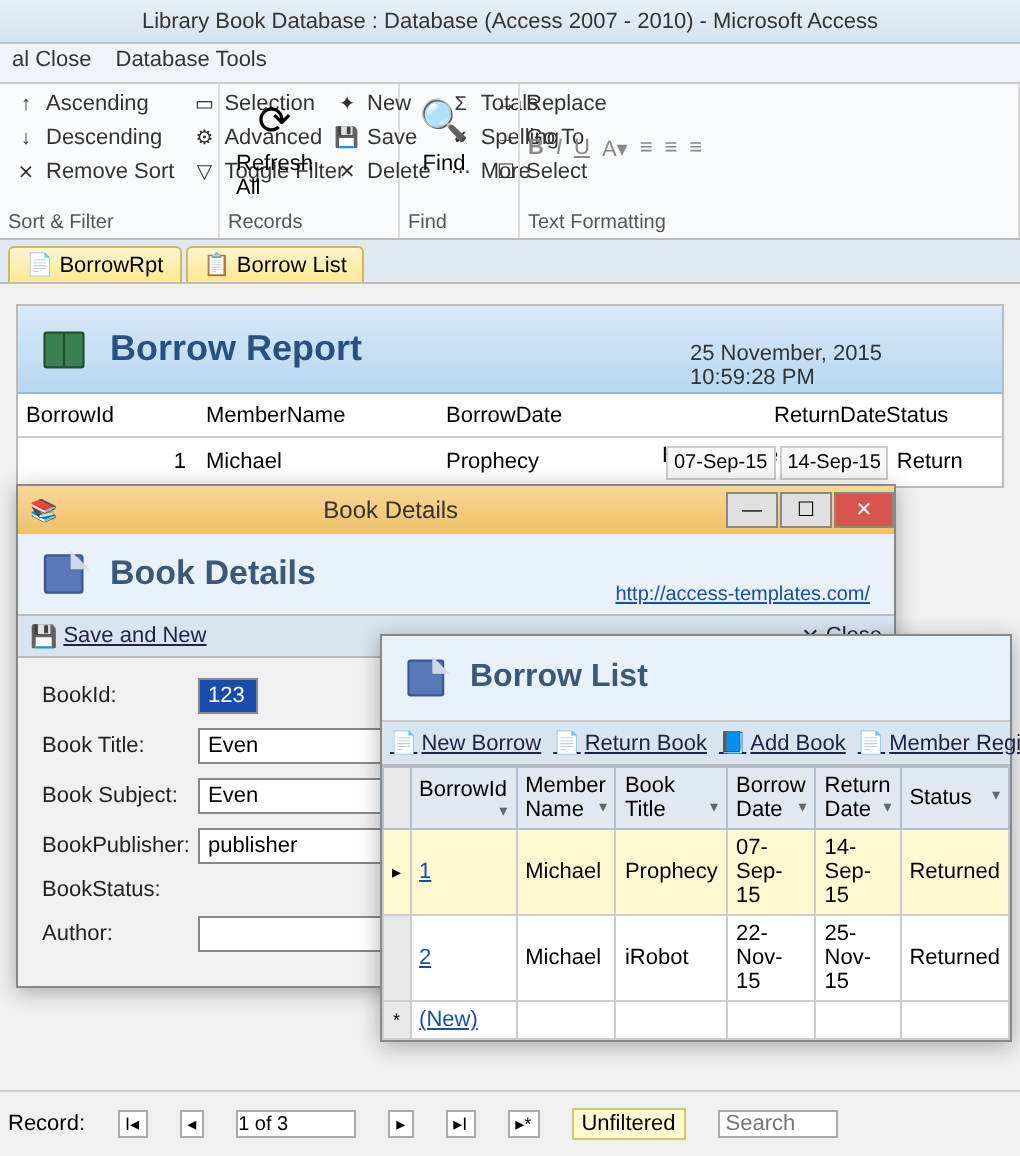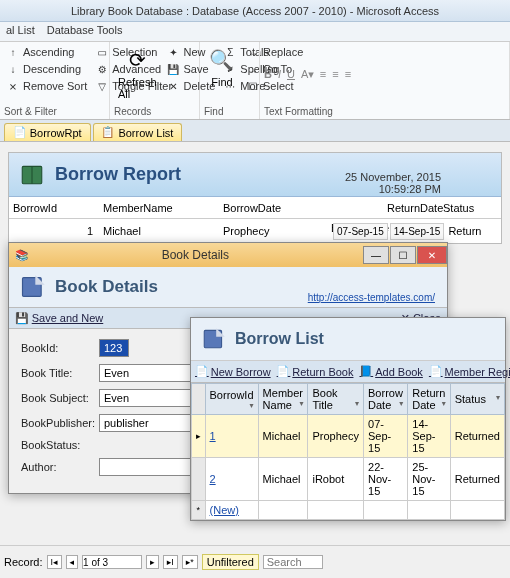--- a/index.html
+++ b/index.html
@@ -21,21 +21,21 @@
 .icon-lg { width: 28px; height: 28px; display: inline-flex; align-items: center; justify-content: center; font-size: 20px; }
 
 .tabbar { height: 22px; background: #e0e8f0; border-bottom: 1px solid #bbb; display: flex; align-items: flex-end; padding-left: 4px; gap: 2px; }
 .doc-tab { background: linear-gradient(#fff5d0,#ffe890); border: 1px solid #d0b860; border-bottom: none; padding: 2px 8px; border-radius: 3px 3px 0 0; font-size: 10px; display: flex; align-items: center; gap: 3px; }
 
 .workspace { position: relative; height: 436px; background: #f0f0f0; overflow: hidden; }
 
 .report { margin: 10px 8px; border: 1px solid #bbb; background: #fff; }
 .report-header { background: linear-gradient(#d8e8f8,#b8d8f0); height: 44px; display: flex; align-items: center; padding: 0 10px; border-bottom: 1px solid #9ab8d8; position: relative; }
 .report-title { color: #2a5080; font-size: 18px; font-weight: 600; margin-left: 10px; }
-.report-date-block { position: absolute; right: 60px; text-align: right; font-size: 11px; color: #333; margin-top: 16px; }
+.report-date-block { position: absolute; right: 60px; text-align: left; font-size: 11px; color: #333; margin-top: 16px; }
 .report-cols { height: 22px; border-bottom: 1px solid #ccc; display: flex; font-size: 11px; align-items: center; padding: 0 4px; }
 .col-borrowid { width: 90px; }
 .col-member { width: 120px; }
 .col-title { width: 108px; }
 .col-bdate { width: 56px; text-align: right; padding-right: 4px; margin-top: 40px; }
 .col-rdate { width: 56px; text-align: right; padding-right: 4px; }
 .col-status { width: 40px; }
 .report-row { height: 24px; display: flex; align-items: center; padding: 0 4px; font-size: 11px; }
 .report-row .col-borrowid { text-align: right; padding-right: 10px; }
 .report-row .cell-date { border: 1px solid #ccc; background: #f8f8f8; padding: 2px 3px; font-size: 10px; margin-left: 2px; }
@@ -66,33 +66,33 @@
 .borrow-toolbar { background: #d8e4f0; height: 22px; border-bottom: 1px solid #bbb; display: flex; align-items: center; padding: 0 4px; gap: 6px; font-size: 10px; }
 .borrow-toolbar a { color: #224; text-decoration: underline; display: flex; gap: 2px; align-items: center; white-space: nowrap; }
 .borrow-table { width: 100%; border-collapse: collapse; font-size: 10px; }
 .borrow-table th { background: #e0e8f0; border: 1px solid #b0c0d0; padding: 3px 4px; text-align: left; font-weight: normal; }
 .borrow-table th .drop { font-size: 8px; color: #666; float: right; }
 .borrow-table td { border: 1px solid #ccc; padding: 3px 4px; background: #fff; }
 .borrow-table .link-cell { color: #1a4dab; text-decoration: underline; }
 .borrow-table .row-selector { width: 12px; background: #e8e8e8; text-align: center; font-size: 9px; }
 .borrow-table tr.sel td { background: #fff8d0; }
 
-.record-nav { position: absolute; bottom: 0; left: 0; height: 20px; background: #f0f0f0; border-top: 1px solid #ccc; display: flex; align-items: center; gap: 4px; padding: 16px 4px; font-size: 10px; width: 100%; }
+.record-nav { position: absolute; bottom: 0; left: 0; height: 20px; background: #f0f0f0; border-top: 1px solid #ccc; display: flex; align-items: center; gap: 16px; padding: 16px 4px; font-size: 10px; width: 100%; }
 .nav-btn { border: 1px solid #aaa; background: #fff; padding: 0 3px; height: 14px; line-height: 12px; font-size: 9px; }
 .nav-input { border: 1px solid #aaa; width: 60px; height: 14px; font-size: 10px; }
 
 .book-icon-svg { width: 26px; height: 26px; }
 </style>
 </head>
 <body>
 
 <div class="titlebar">Library Book Database : Database (Access 2007 - 2010) - Microsoft Access</div>
 
 <div class="menubar">
-  <span>al List</span>
+  <span>al Close</span>
   <span>Database Tools</span>
 </div>
 
 <div class="ribbon">
   <div class="ribbon-group" style="width:110px">
     <div class="ribbon-body">
       <div class="ribbon-col">
         <div class="ribbon-item">
             <span class="icon-sm">↑</span>
             <span>Ascending</span>

